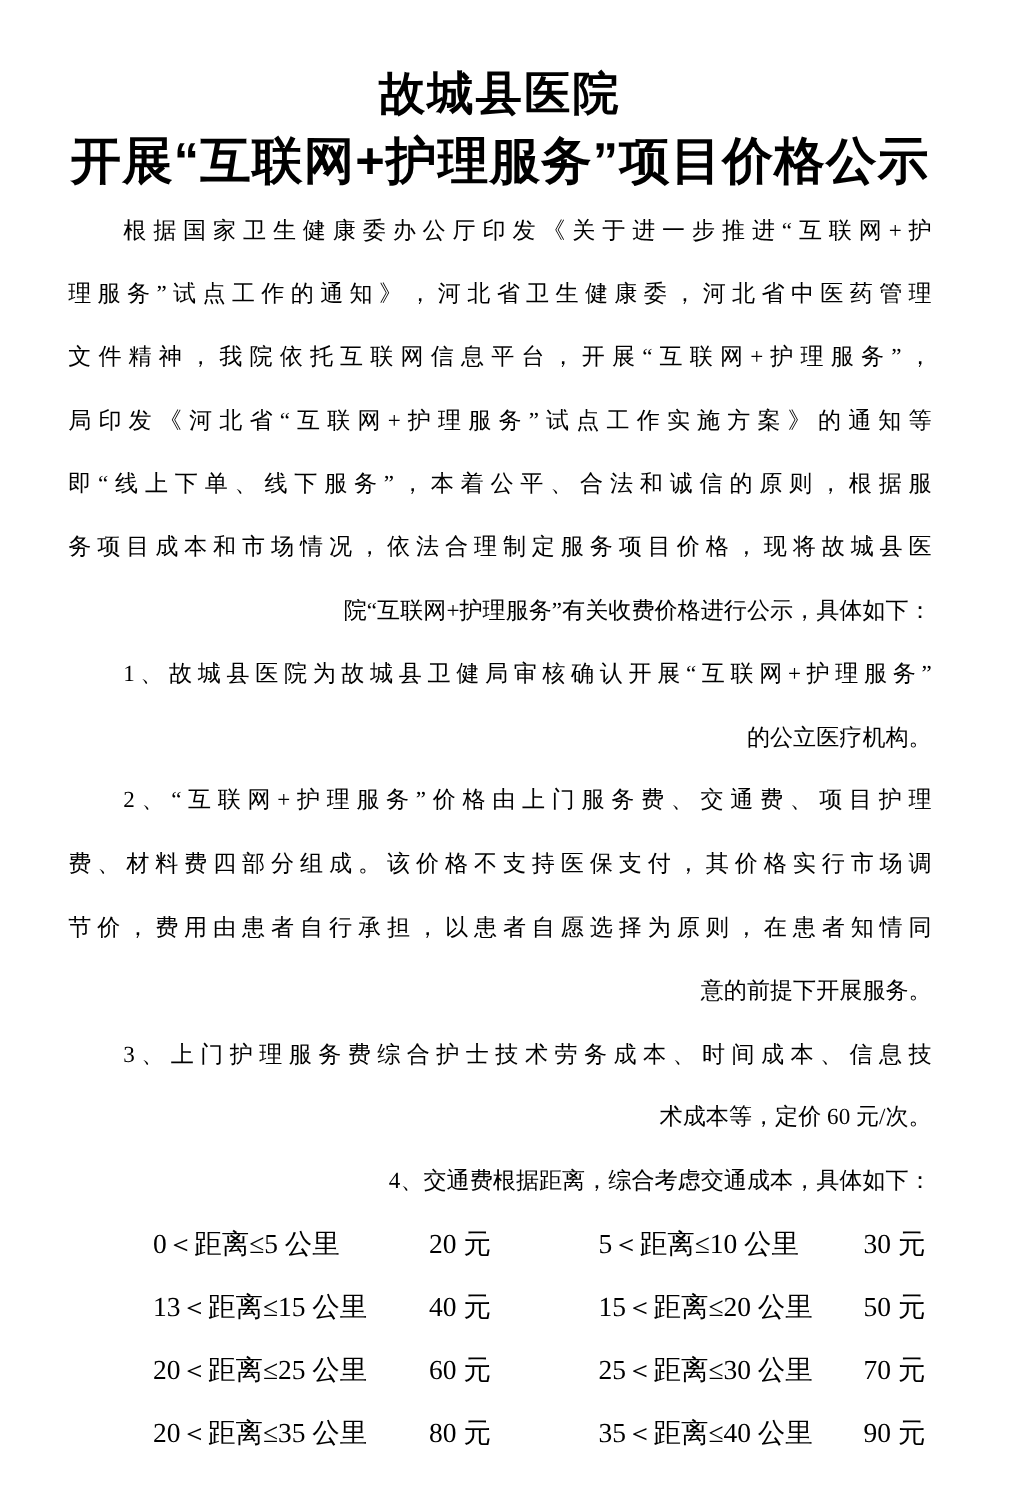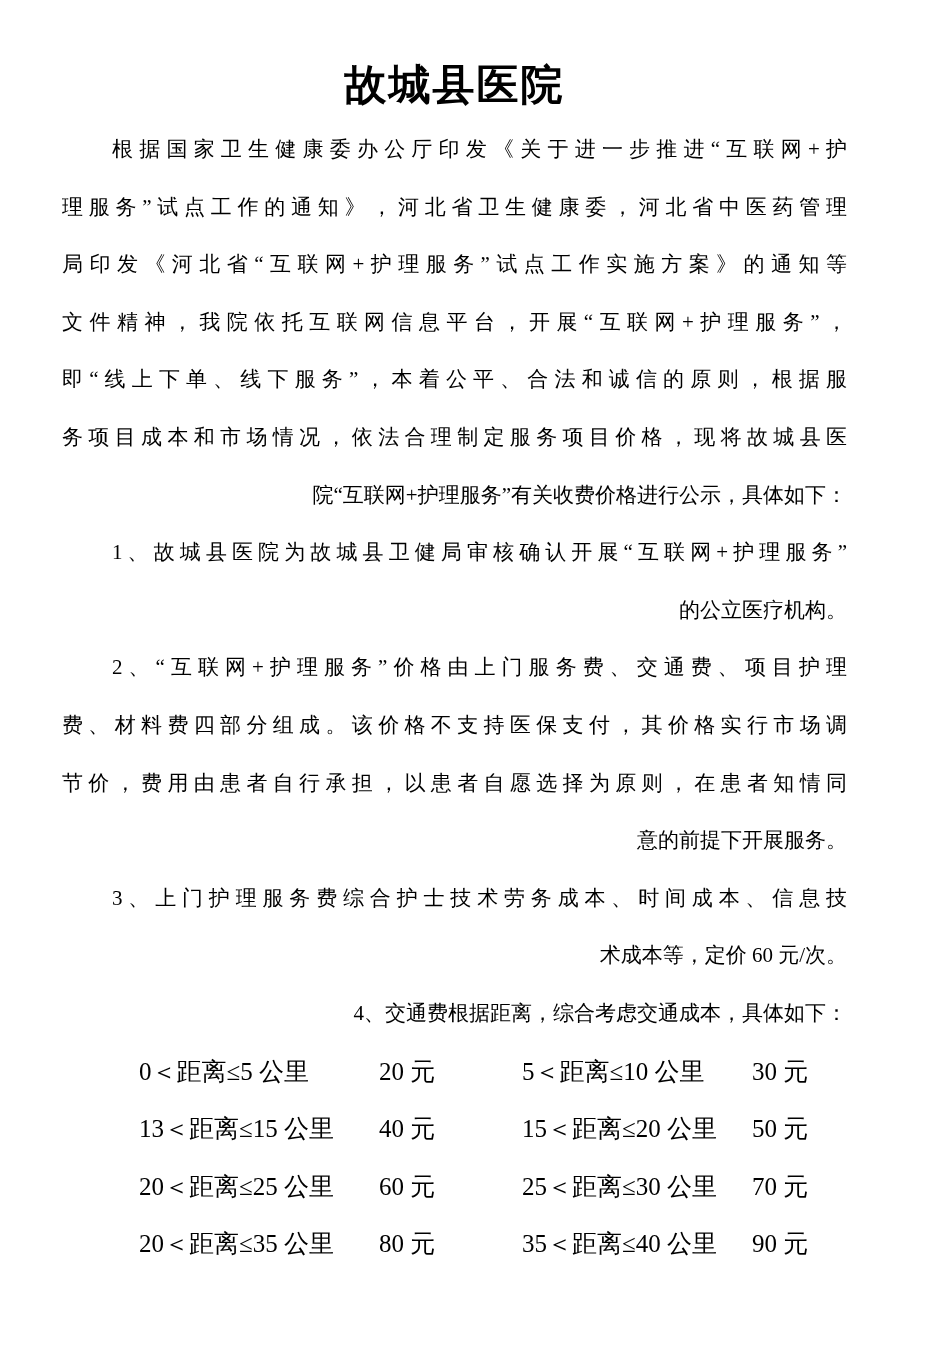--- a/index.html
+++ b/index.html
@@ -55,36 +55,38 @@
   .fee-table {
     font-size: 25px;
   }
   .fee-row {
     display: grid;
     grid-template-columns: 240px 143px 230px 1fr;
     padding-left: 77px;
     height: 57.6px;
     line-height: 57.6px;
     white-space: nowrap;
+    gap: 11px;
   }
   .fee-row .cell { overflow: hidden; }
 </style>
 </head>
 <body>
 
 <div class="page">
   <div class="doc-title title-main">故城县医院</div>
+  <div class="doc-title title-sub">开展“互联网+护理服务”项目价格公示</div>
 
   <div class="document-body">
 
   <div class="paragraph">
         <div class="line first full">根据国家卫生健康委办公厅印发《关于进一步推进“互联网+护</div>
         <div class="line full">理服务”试点工作的通知》，河北省卫生健康委，河北省中医药管理</div>
+        <div class="line full">文件精神，我院依托互联网信息平台，开展“互联网+护理服务”，</div>
         <div class="line full">局印发《河北省“互联网+护理服务”试点工作实施方案》的通知等</div>
-        <div class="line full">文件精神，我院依托互联网信息平台，开展“互联网+护理服务”，</div>
         <div class="line full">即“线上下单、线下服务”，本着公平、合法和诚信的原则，根据服</div>
         <div class="line full">务项目成本和市场情况，依法合理制定服务项目价格，现将故城县医</div>
         <div class="line">院“互联网+护理服务”有关收费价格进行公示，具体如下：</div>
       </div>
       <div class="paragraph">
         <div class="line first full">1、故城县医院为故城县卫健局审核确认开展“互联网+护理服务”</div>
         <div class="line">的公立医疗机构。</div>
       </div>
       <div class="paragraph">
         <div class="line first full">2、“互联网+护理服务”价格由上门服务费、交通费、项目护理</div>

